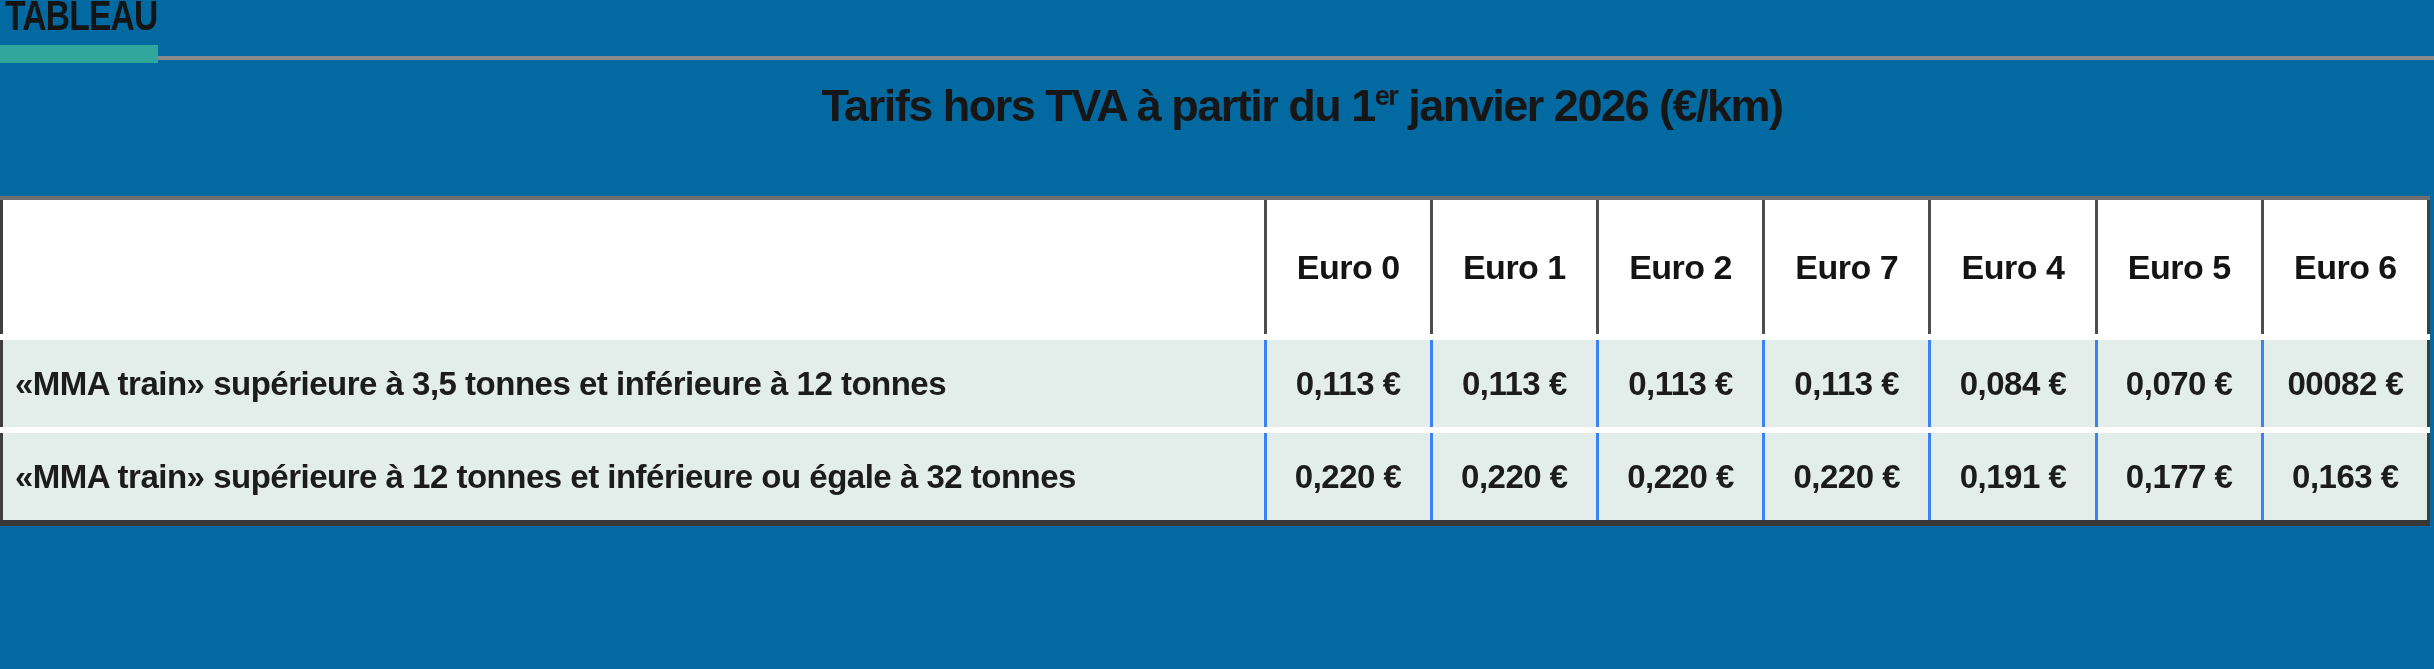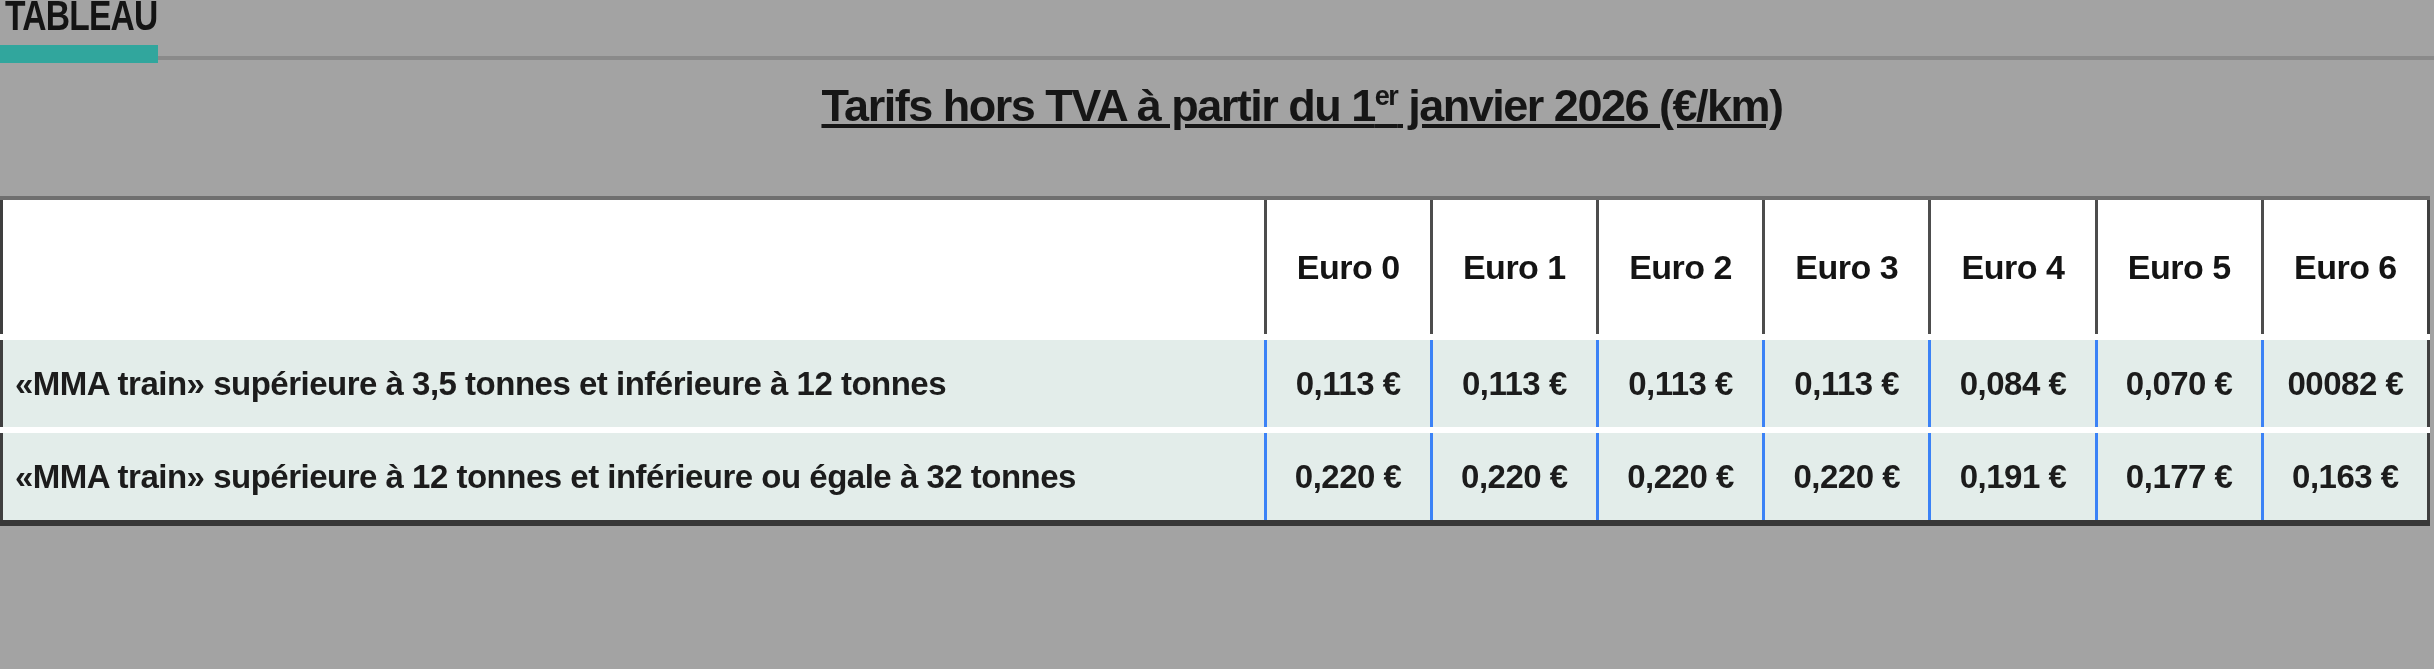--- a/index.html
+++ b/index.html
@@ -5,21 +5,21 @@
   html, body {
     margin: 0;
     padding: 0;
     background: #ffffff;
     font-family: "Liberation Sans", sans-serif;
   }
   .page {
     position: relative;
     width: 2434px;
     height: 669px;
-    background: #a3a3a3;
+    background: #0369a1;
     overflow: hidden;
     color: #1c1c1c;
   }
   .kicker {
     position: absolute;
     top: -8px;
     left: 5px;
     font-size: 42px;
     font-weight: bold;
     letter-spacing: -1px;
@@ -51,21 +51,20 @@
     left: 0;
     width: 100%;
     box-sizing: border-box;
     padding-left: 170px;
     text-align: center;
     font-size: 45px;
     font-weight: bold;
     letter-spacing: -1.5px;
     color: #161616;
     white-space: nowrap;
-    text-decoration: underline;
   }
   .title sup {
     font-size: 60%;
     vertical-align: super;
     line-height: 0;
   }
   table.tariff-table {
     position: absolute;
     top: 196px;
     left: 0;
@@ -132,21 +131,21 @@
         <col style="width:166px">
         <col style="width:166px">
       <col style="width:166px">
     </colgroup>
     <thead>
       <tr>
         <th class="corner"></th>
         <th>Euro 0</th>
         <th>Euro 1</th>
         <th>Euro 2</th>
-        <th>Euro 3</th>
+        <th>Euro 7</th>
         <th>Euro 4</th>
         <th>Euro 5</th>
         <th>Euro 6</th>
       </tr>
     </thead>
     <tbody>
       <tr>
         <td class="label">«MMA train» supérieure à 3,5 tonnes et inférieure à 12 tonnes</td>
         <td class="val">0,113 €</td>
         <td class="val">0,113 €</td>

